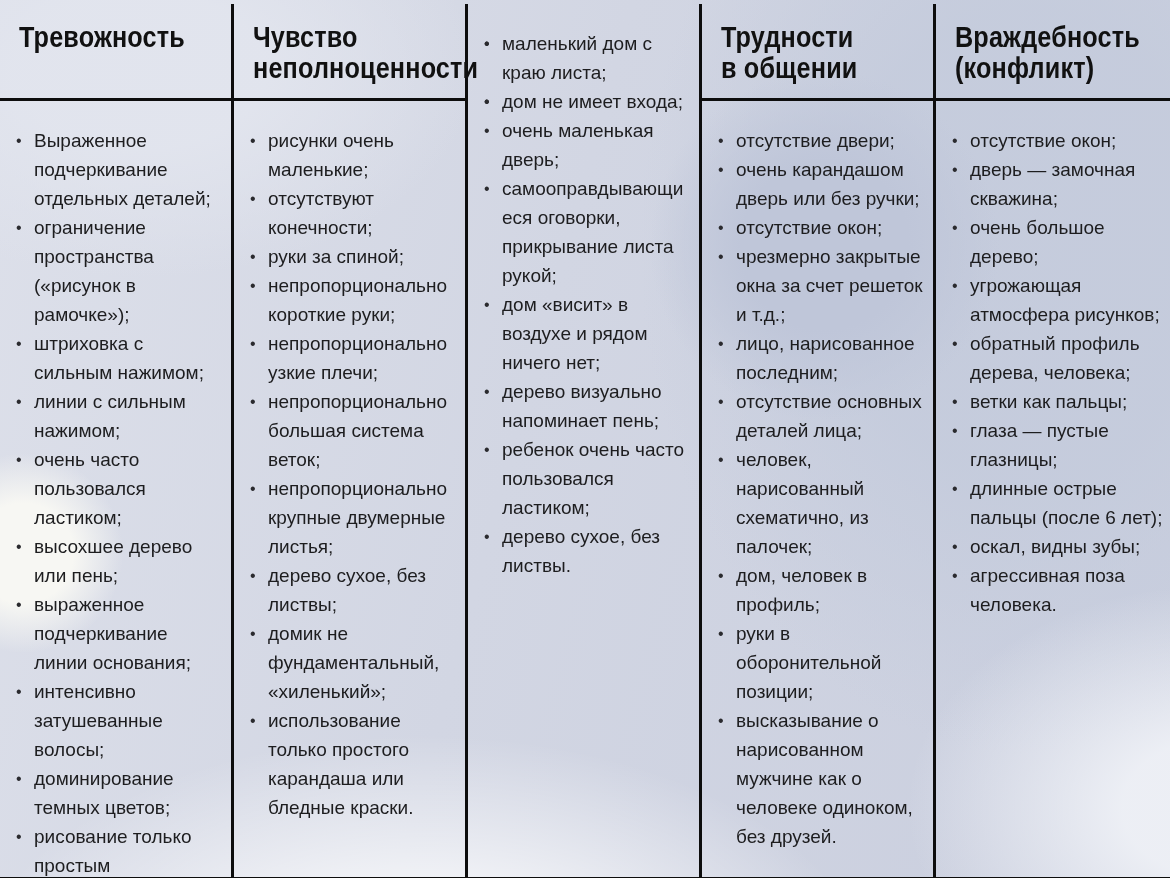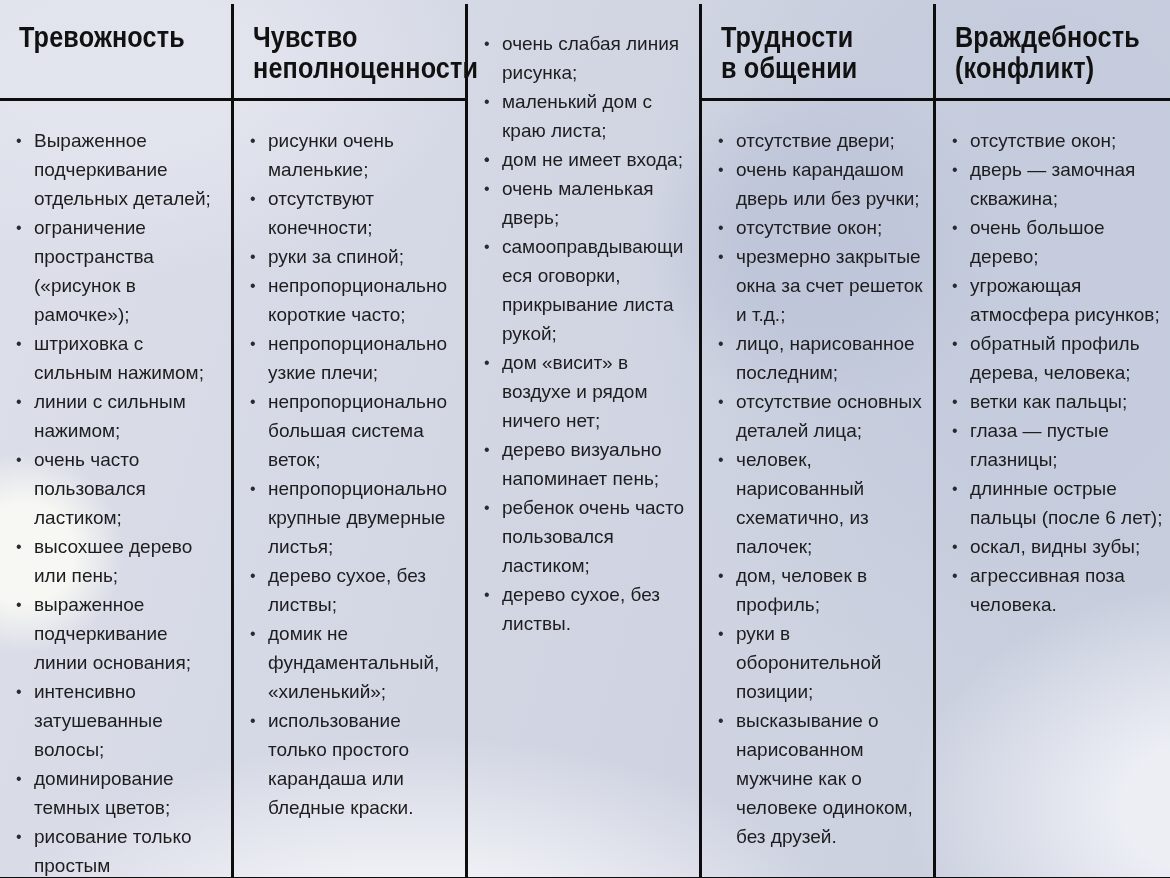--- a/index.html
+++ b/index.html
@@ -107,33 +107,33 @@
     <header class="col-header">
       <div class="col-header-text">
             <div>Чувство</div>
             <div>неполноценности</div>
           </div>
     </header>
     <ul class="items">
           <li><span class="bullet">•</span><span>рисунки очень маленькие;</span></li>
           <li><span class="bullet">•</span><span>отсутствуют конечности;</span></li>
           <li><span class="bullet">•</span><span>руки за спиной;</span></li>
-          <li><span class="bullet">•</span><span>непропорционально короткие часто;</span></li>
+          <li><span class="bullet">•</span><span>непропорционально короткие руки;</span></li>
           <li><span class="bullet">•</span><span>непропорционально узкие плечи;</span></li>
           <li><span class="bullet">•</span><span>непропорционально большая система веток;</span></li>
           <li><span class="bullet">•</span><span>непропорционально крупные двумерные листья;</span></li>
           <li><span class="bullet">•</span><span>дерево сухое, без листвы;</span></li>
           <li><span class="bullet">•</span><span>домик не фундаментальный, «хиленький»;</span></li>
           <li><span class="bullet">•</span><span>использование только простого карандаша или бледные краски.</span></li>
         </ul>
   </section>
 
   <section class="col">
     <ul class="items">
-          <li><span class="bullet">•</span><span>очень слабая линия рисунка;</span></li>
+          <li><span class="bullet">•</span></li>
           <li><span class="bullet">•</span><span>маленький дом с краю листа;</span></li>
           <li><span class="bullet">•</span></li>
           <li><span class="bullet">•</span><span>дом не имеет входа;</span></li>
           <li><span class="bullet">•</span><span>очень маленькая дверь;</span></li>
           <li><span class="bullet">•</span><span>самооправдывающиеся оговорки, прикрывание листа рукой;</span></li>
           <li><span class="bullet">•</span><span>дом «висит» в воздухе и рядом ничего нет;</span></li>
           <li><span class="bullet">•</span><span>дерево визуально напоминает пень;</span></li>
           <li><span class="bullet">•</span><span>ребенок очень часто пользовался ластиком;</span></li>
           <li><span class="bullet">•</span><span>дерево сухое, без листвы.</span></li>
         </ul>

